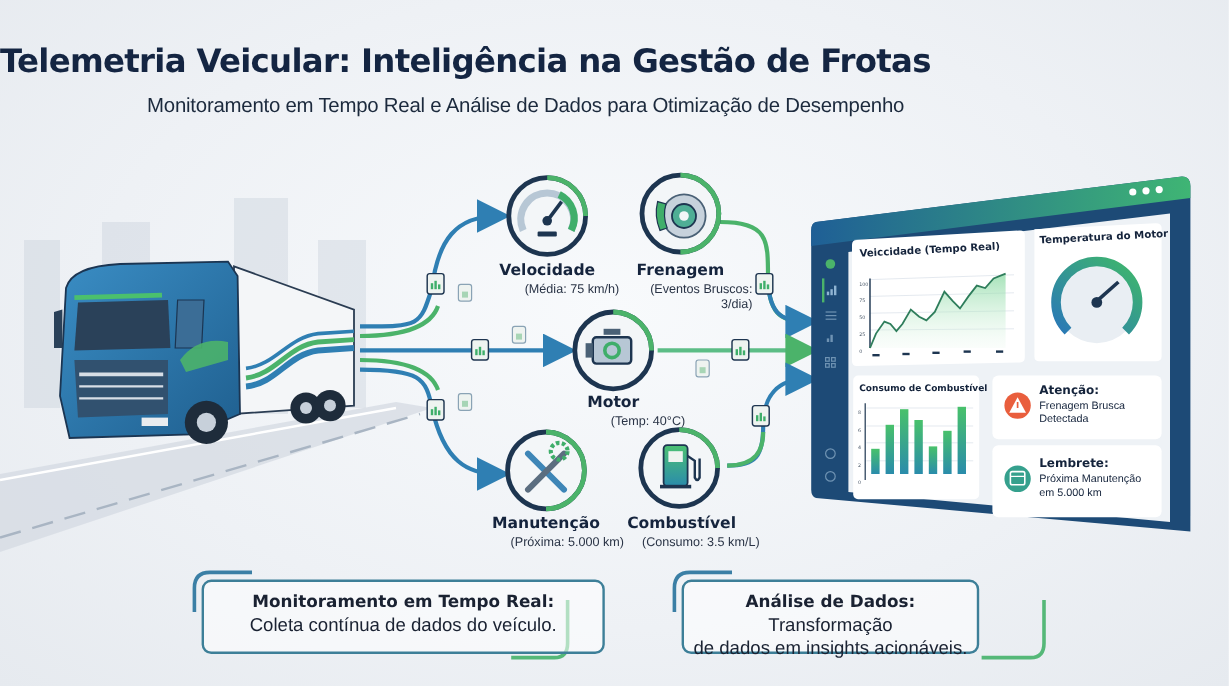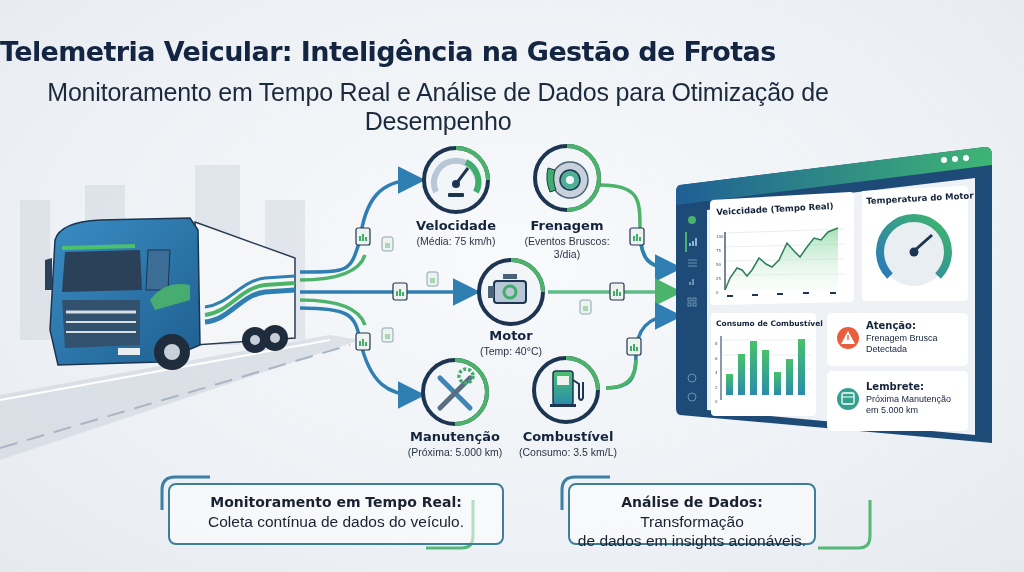--- a/index.html
+++ b/index.html
@@ -10,29 +10,29 @@
     color: #13233f;
     position: relative;
   }
   .title {
     position: absolute; top: 36px; left: 0; width: 1024px; text-align: left;
     font-family: "DejaVu Sans", sans-serif; font-weight: bold; font-size: 27px;
     color: #142542; letter-spacing: -0.6px;
   }
   .subtitle {
     position: absolute; top: 78px; left: 0; width: 876px; text-align: center;
-    font-family: "Liberation Sans", sans-serif; font-size: 25px; color: #1c2a3d; letter-spacing: -0.2px;
+    font-family: "Liberation Sans", sans-serif; font-size: 17px; color: #1c2a3d; letter-spacing: -0.2px;
   }
   svg.layer { position: absolute; left: 0; top: 0; }
   .node-label {
     position: absolute; text-align: center; font-family: "DejaVu Sans", sans-serif;
     font-weight: bold; font-size: 13px; color: #15243d; white-space: nowrap;
   }
   .node-sub {
-    position: absolute; text-align: center; font-family: "Liberation Sans", sans-serif;
+    position: absolute; text-align: right; font-family: "Liberation Sans", sans-serif;
     font-size: 10.5px; color: #2a3446; line-height: 13px;
   }
   .panel-text { position: absolute; font-family: "DejaVu Sans", sans-serif; color: #14233b; }
   .card-box {
     position: absolute; border: 2px solid #3d7f98; border-radius: 8px;
     background: rgba(255,255,255,0.55); text-align: center;
     font-family: "Liberation Sans", sans-serif; font-size: 15.5px; color: #1a2232; line-height: 19px;
     padding-top: 7px;
   }
   .card-box b { font-family: "DejaVu Sans", sans-serif; font-size: 14px; }

